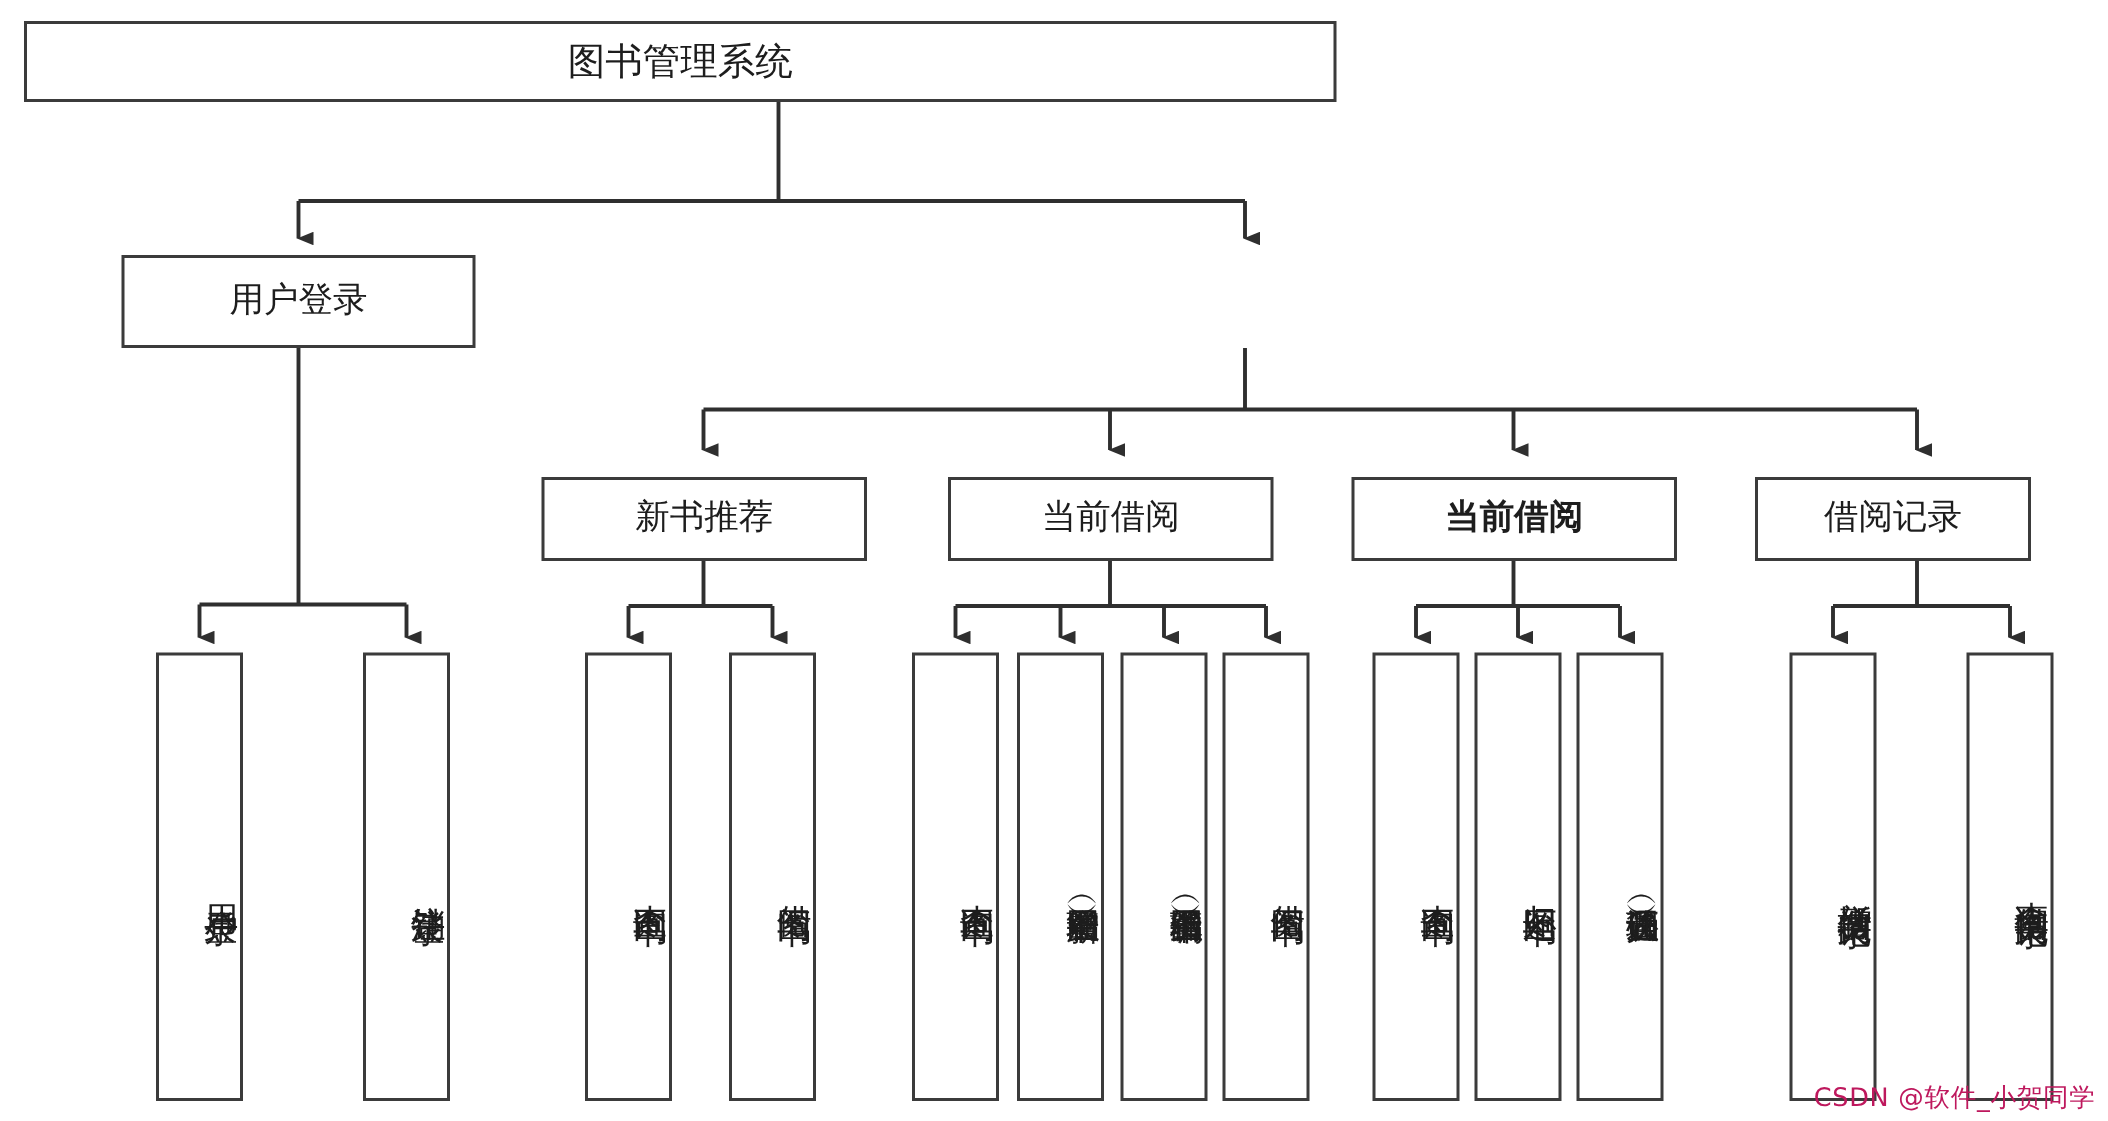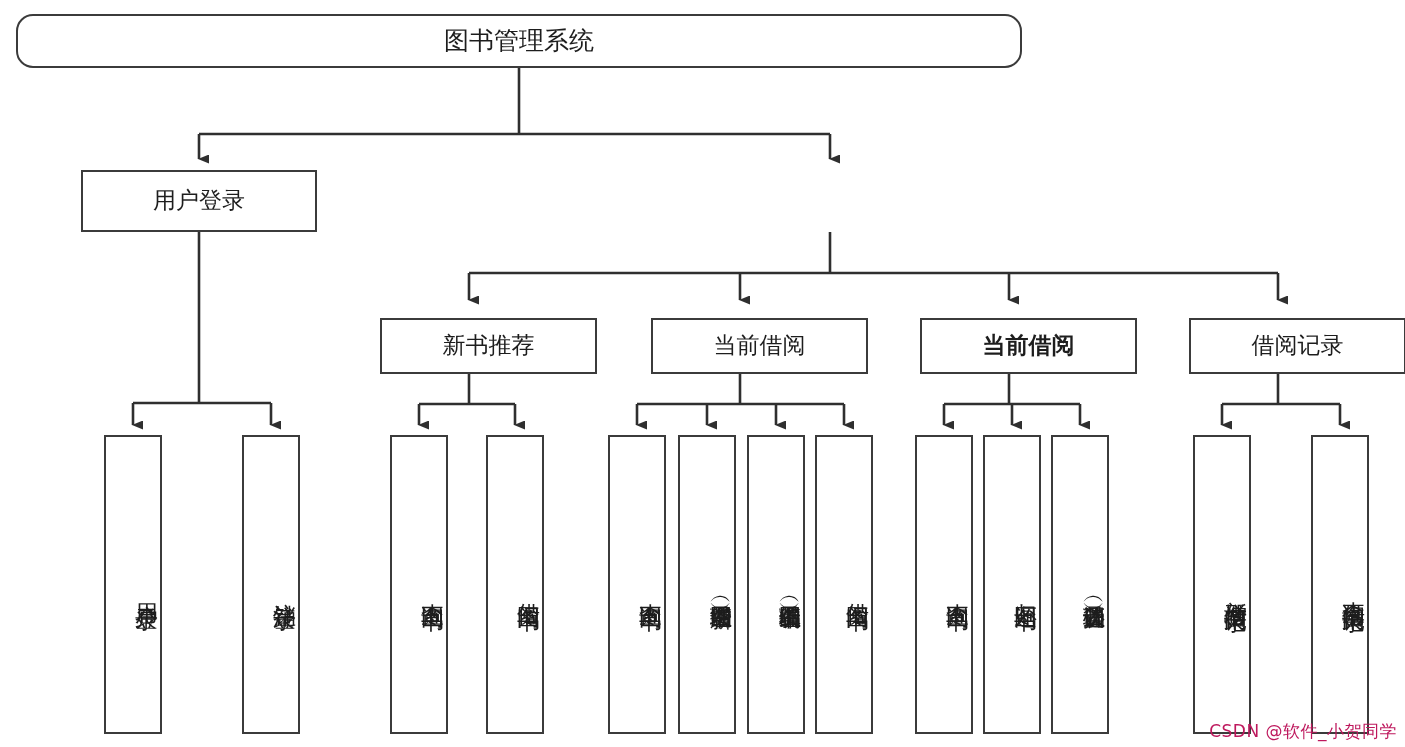--- a/index.html
+++ b/index.html
@@ -39,21 +39,20 @@
     line-height: 1.18;
   }
   .node.root {
     font-size: 25px;
   }
   .node.level2 {
     font-size: 23px;
   }
   .node.level3 {
     font-size: 23px;
-    margin-left: 19px;
   }
   .node.leaf {
     font-size: 23px;
     writing-mode: vertical-rl;
     text-orientation: upright;
     letter-spacing: 2px;
     padding-top: 8px;
     align-items: flex-start;
     justify-content: center;
     white-space: nowrap;
@@ -120,28 +119,28 @@
       <path d="M1012,404 L1012,425" marker-end="url(#arrow)"></path>
       <path d="M1080,404 L1080,425" marker-end="url(#arrow)"></path>
 
       <path d="M1278,374 L1278,404"></path>
       <path d="M1222,404 L1340,404"></path>
       <path d="M1222,404 L1222,425" marker-end="url(#arrow)"></path>
       <path d="M1340,404 L1340,425" marker-end="url(#arrow)"></path>
     </g>
   </svg>
 
-  <div class="node root" style="left:16px; top:14px; width:1006px; height:54px;border-radius:17px;">图书管理系统</div>
+  <div class="node root" style="left:16px; top:14px; width:875px; height:54px;">图书管理系统</div>
 
   <div class="node level2" style="left:81px; top:170px; width:236px; height:62px;">用户登录</div>
 
   <div class="node level3" style="left:361px; top:318px; width:217px; height:56px;">新书推荐</div>
   <div class="node level3" style="left:632px; top:318px; width:217px; height:56px;">当前借阅</div>
   <div class="node level3" style="left:901px; top:318px; width:217px; height:56px;font-weight:bold;">当前借阅</div>
-  <div class="node level3" style="left:1170px; top:318px; width:217px; height:56px;">借阅记录</div>
+  <div class="node level3" style="left:1170px; top:318px; width:184px; height:56px;">借阅记录</div>
 
   <div class="node leaf" style="left:104px; top:435px; width:58px; height:299px;">用户登录</div>
   <div class="node leaf" style="left:242px; top:435px; width:58px; height:299px;">注销登录</div>
 
   <div class="node leaf" style="left:390px; top:435px; width:58px; height:299px;">查询图书</div>
   <div class="node leaf" style="left:486px; top:435px; width:58px; height:299px;">借阅图书</div>
 
   <div class="node leaf" style="left:608px; top:435px; width:58px; height:299px;">查询图书</div>
   <div class="node leaf tall-text" style="left:678px; top:435px; width:58px; height:299px;">新增图书（管理员）</div>
   <div class="node leaf tall-text" style="left:747px; top:435px; width:58px; height:299px;">编辑图书（管理员）</div>

